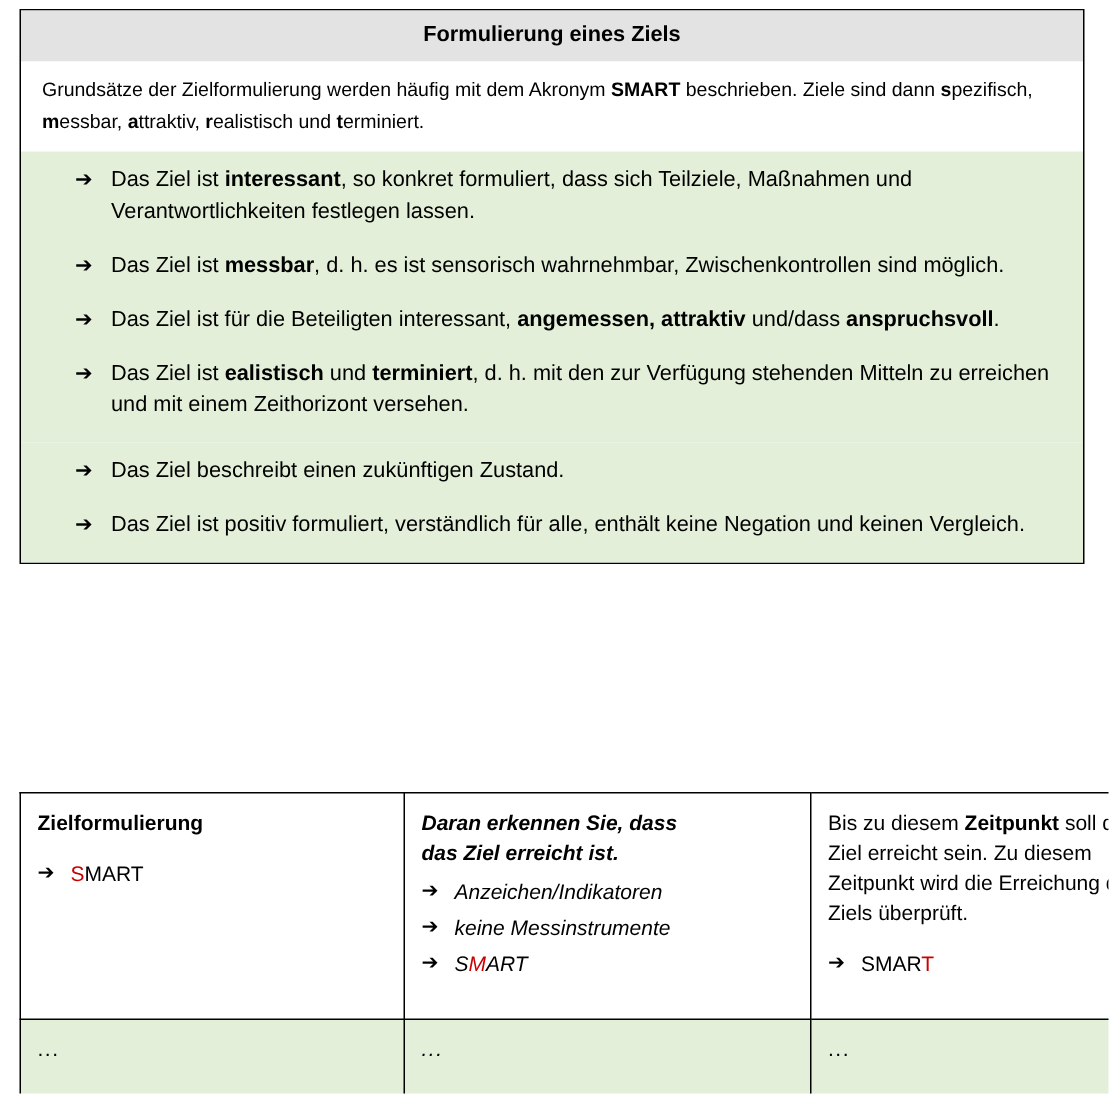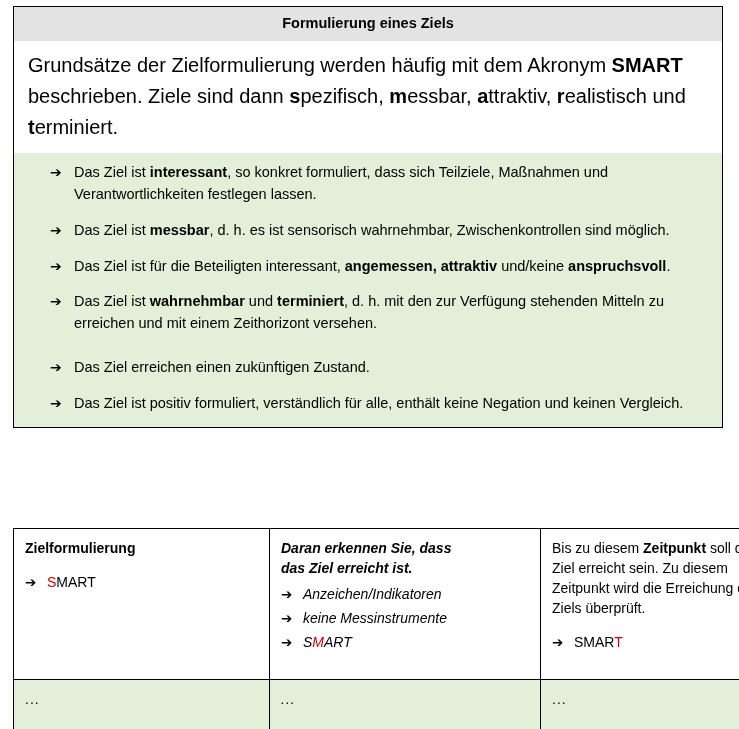--- a/index.html
+++ b/index.html
@@ -37,21 +37,21 @@
     background: #e3e3e3;
     text-align: center;
     font-weight: bold;
     font-size: 14.5px;
     line-height: 1.2;
     padding: 8px 6px 9px 6px;
   }
 
   .panel-para {
     background: #ffffff;
-    font-size: 20px;
+    font-size: 13px;
     line-height: 1.55;
     padding: 9px 14px 10px 14px;
   }
 
   .bullet-block {
     background: #e3efd9;
     padding: 9px 14px 11px 14px;
   }
 
   .bullet {
@@ -153,36 +153,36 @@
         <span class="btext"><span>Das Ziel ist </span><span class="b">interessant</span><span>, so konkret formuliert, dass sich Teilziele, Maßnahmen und Verantwortlichkeiten festlegen lassen.</span><span class="b"></span><span></span></span>
       </div>
 
       <div class="bullet">
         <span class="arrow">➔</span>
         <span class="btext"><span>Das Ziel ist </span><span class="b">messbar</span><span>, d. h. es ist sensorisch wahrnehmbar, Zwischenkontrollen sind möglich.</span><span class="b"></span><span></span></span>
       </div>
 
       <div class="bullet">
         <span class="arrow">➔</span>
-        <span class="btext"><span>Das Ziel ist für die Beteiligten interessant, </span><span class="b">angemessen, attraktiv</span><span> und/keine </span><span class="b">anspruchsvoll</span><span>.</span></span>
-      </div>
-
-      <div class="bullet">
-        <span class="arrow">➔</span>
-        <span class="btext"><span>Das Ziel ist  </span><span class="b">wahrnehmbar</span><span> und </span><span class="b">terminiert</span><span>, d. h. mit den zur Verfügung stehenden Mitteln zu erreichen und mit einem Zeithorizont versehen.</span></span>
+        <span class="btext"><span>Das Ziel ist für die Beteiligten interessant, </span><span class="b">angemessen, attraktiv</span><span> und/dass </span><span class="b">anspruchsvoll</span><span>.</span></span>
+      </div>
+
+      <div class="bullet">
+        <span class="arrow">➔</span>
+        <span class="btext"><span>Das Ziel ist  </span><span class="b">ealistisch</span><span> und </span><span class="b">terminiert</span><span>, d. h. mit den zur Verfügung stehenden Mitteln zu erreichen und mit einem Zeithorizont versehen.</span></span>
       </div>
 
     </div>
 
 
     <div class="bullet-block">
 
       <div class="bullet">
         <span class="arrow">➔</span>
-        <span class="btext">Das Ziel erreichen einen zukünftigen Zustand.</span>
+        <span class="btext">Das Ziel beschreibt einen zukünftigen Zustand.</span>
       </div>
 
       <div class="bullet">
         <span class="arrow">➔</span>
         <span class="btext">Das Ziel ist positiv formuliert, verständlich für alle, enthält keine Negation und keinen Vergleich.</span>
       </div>
 
     </div>
   </div>
 

